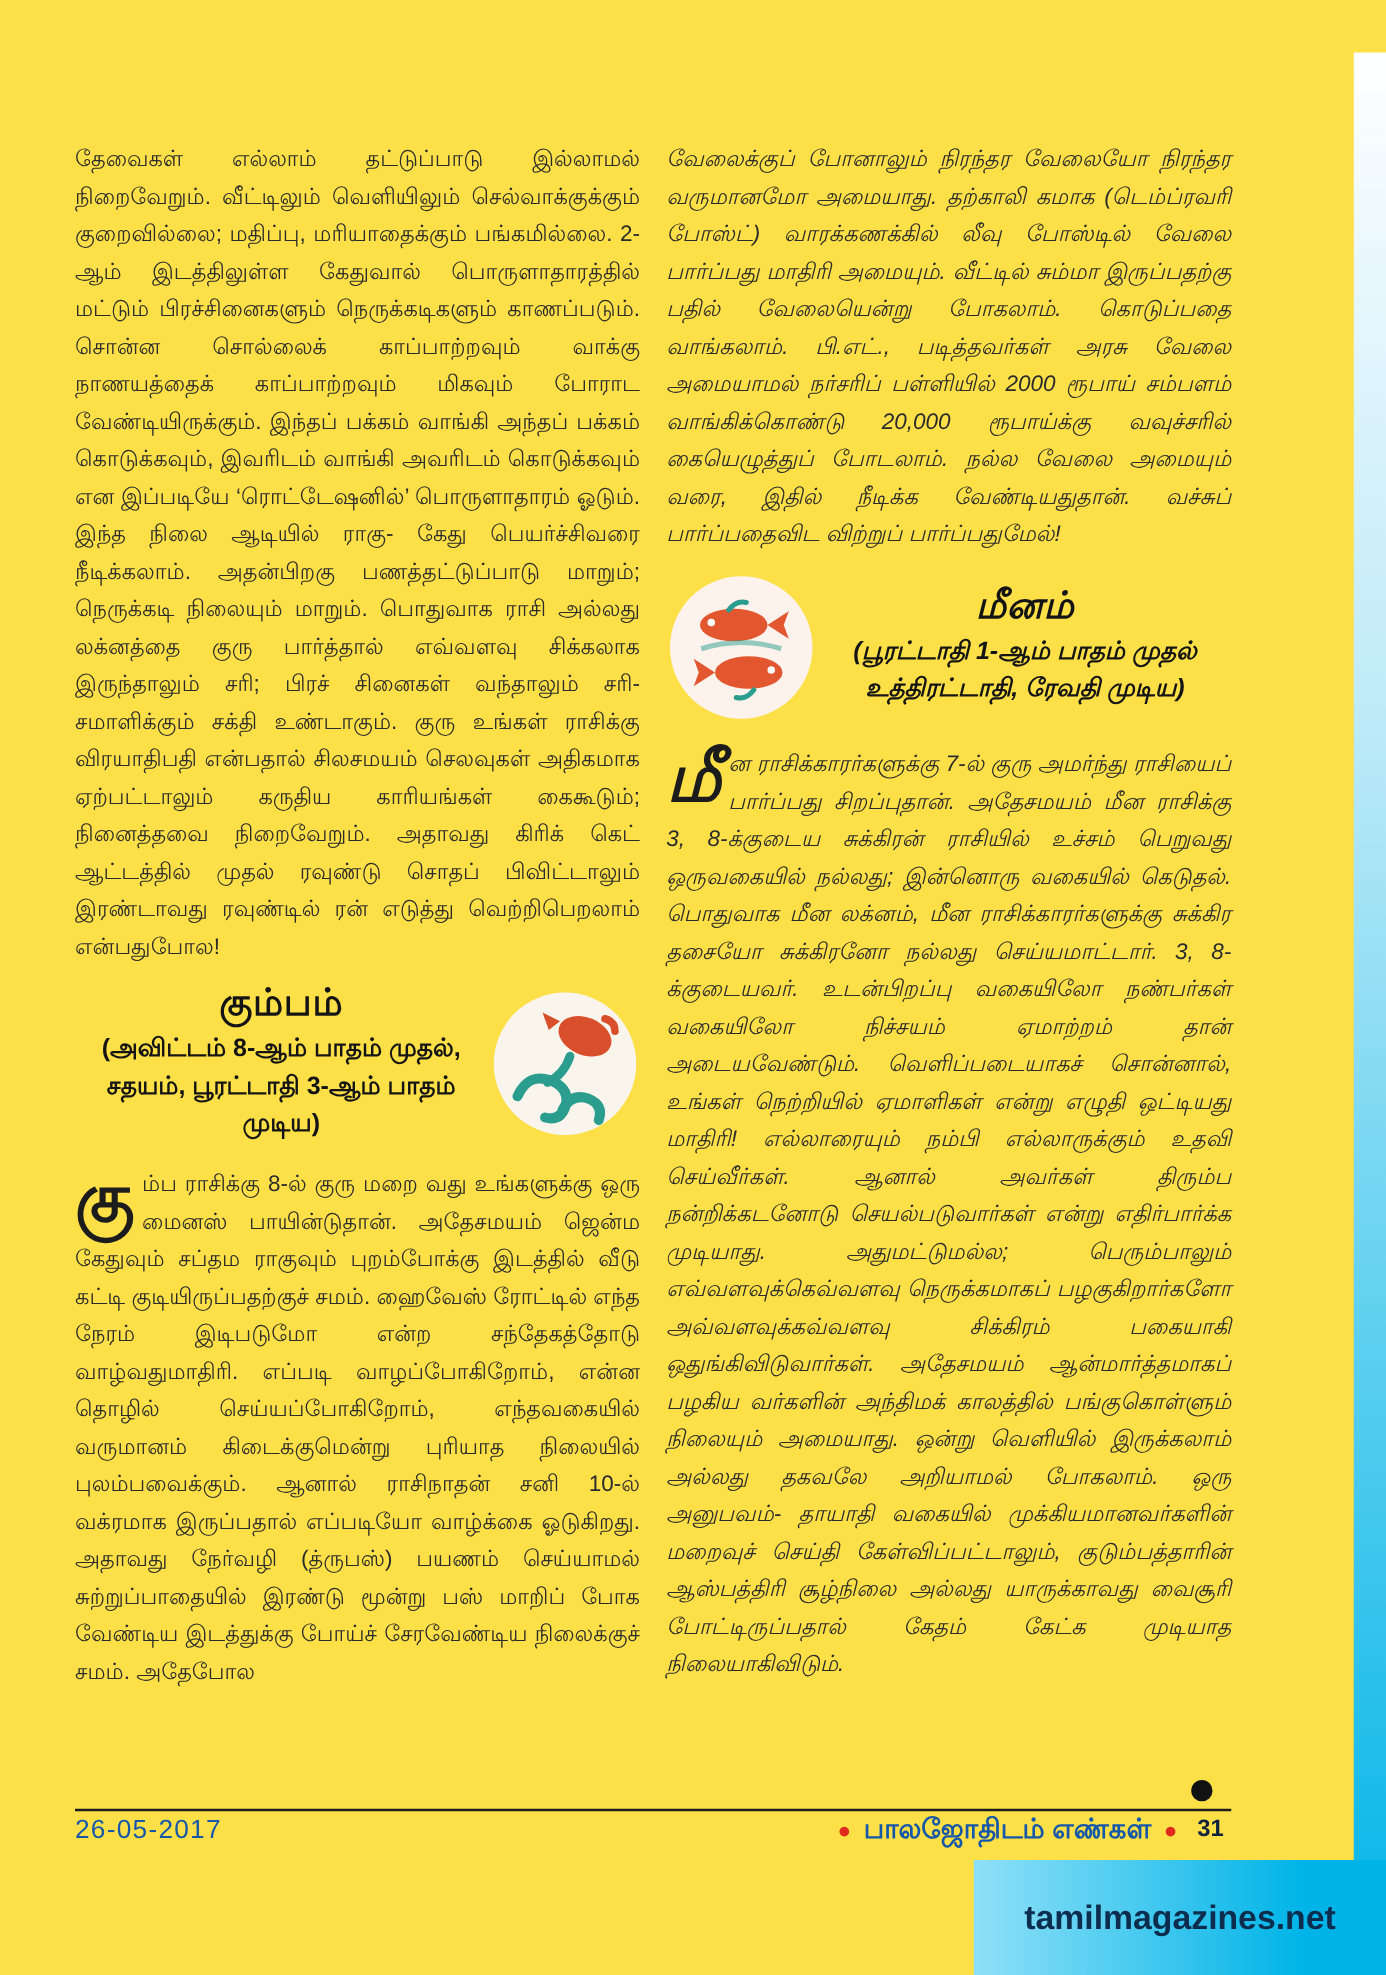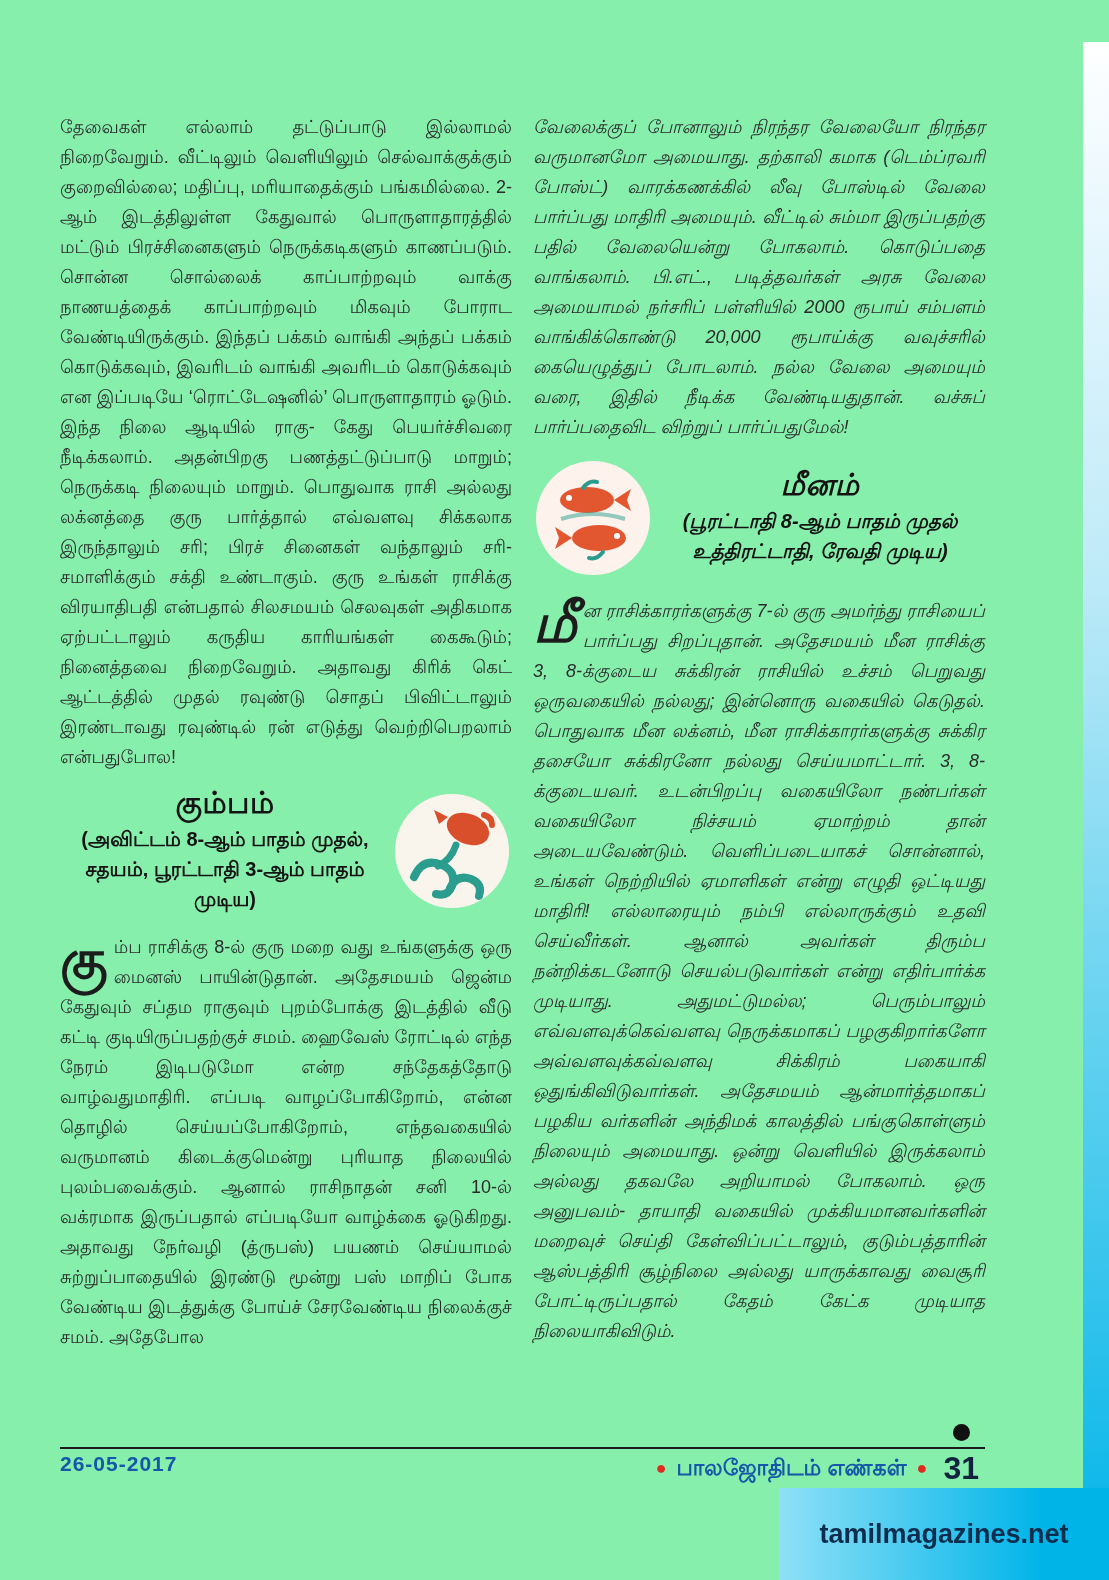--- a/index.html
+++ b/index.html
@@ -7,21 +7,21 @@
     --footer-blue:#1557a8;
     --bullet-red:#e02a1e;
     --text-color:#2b2b2b;
     --heading-color:#141414;
   }
   *{margin:0;padding:0;box-sizing:border-box;}
   html,body{background:#9a9a9a;}
   .page{
     position:relative;
     width:1109px;height:1580px;
-    background:#86efac;
+    background:#fde047;
     margin:0 auto;
     overflow:hidden;
     font-family:"Liberation Sans", sans-serif;
     color:var(--text-color);
   }
   
   .edge-stripe{
     position:absolute;right:0;top:42px;bottom:0;width:26px;
     background:linear-gradient(180deg,#ffffff 0%,#e7f7fd 12%,#bdeaf8 35%,#62d1f0 65%,var(--accent-cyan) 100%);
   }
@@ -57,31 +57,31 @@
   .footer-rule{
     position:absolute;left:60px;width:925px;top:1447px;height:2px;
     background:#1c1c1c;
   }
   .end-dot{
     position:absolute;left:953px;top:1424px;width:17px;height:17px;
     border-radius:50%;background:#111;
   }
   .footer-date{
     position:absolute;left:60px;top:1452px;
-    font-size:21px;font-weight:bold;color:var(--footer-blue);
+    font-size:21px;font-weight:normal;color:var(--footer-blue);
     letter-spacing:1px;
   }
   .footer-right{
     position:absolute;right:130px;top:1450px;
     display:flex;align-items:center;gap:10px;
     font-size:22px;font-weight:bold;
   }
   .footer-right .bullet{color:var(--bullet-red);font-size:18px;}
   .footer-right .footer-title{color:var(--footer-blue);}
-  .footer-right .page-num{color:#10223d;font-size:32px;margin-left:6px;}
+  .footer-right .page-num{color:#10223d;font-size:19px;margin-left:6px;}
   
   .watermark-block{
     position:absolute;right:0;bottom:0;width:330px;height:92px;
     background:linear-gradient(90deg,#8fe0f7 0%,var(--accent-cyan) 80%);
     display:flex;align-items:center;justify-content:center;
   }
   .watermark-text{
     font-size:27px;font-weight:bold;color:#0c2d4e;
   }
 </style>
@@ -139,21 +139,21 @@
             <ellipse cx="66" cy="80" rx="27" ry="13" fill="#e2572f"></ellipse>
             <path d="M39 80 l-17 -11 l4 11 l-4 11 z" fill="#e2572f"></path>
             <circle cx="84" cy="78" r="3" fill="#ffffff"></circle>
             <path d="M70 94 q-6 8 -14 6" stroke="#2a9d8f" stroke-width="4" fill="none" stroke-linecap="round"></path>
           </g>
           <path d="M28 61 q32 -10 64 0" stroke="#2a9d8f" stroke-width="4" fill="none" opacity="0.5"></path>
         </svg>
       </div>
       <div class="section-text">
         <div class="section-title">மீனம்</div>
-        <div class="section-sub">(பூரட்டாதி 8-ஆம் பாதம் முதல் உத்திரட்டாதி, ரேவதி முடிய)</div>
+        <div class="section-sub">(பூரட்டாதி 1-ஆம் பாதம் முதல் உத்திரட்டாதி, ரேவதி முடிய)</div>
       </div>
     </div>
 
     <p class="body-para">
       <span class="dropcap">மீ</span><span>ன ராசிக்காரர்களுக்கு 7-ல் குரு அமர்ந்து ராசியைப் பார்ப்பது சிறப்புதான். அதேசமயம் மீன ராசிக்கு 3, 8-க்குடைய சுக்கிரன் ராசியில் உச்சம் பெறுவது ஒருவகையில் நல்லது; இன்னொரு வகையில் கெடுதல். பொதுவாக மீன லக்னம், மீன ராசிக்காரர்களுக்கு சுக்கிர தசையோ சுக்கிரனோ நல்லது செய்யமாட்டார். 3, 8-க்குடையவர். உடன்பிறப்பு வகையிலோ நண்பர்கள் வகையிலோ நிச்சயம் ஏமாற்றம் தான் அடையவேண்டும். வெளிப்படையாகச் சொன்னால், உங்கள் நெற்றியில் ஏமாளிகள் என்று எழுதி ஒட்டியது மாதிரி! எல்லாரையும் நம்பி எல்லாருக்கும் உதவி செய்வீர்கள். ஆனால் அவர்கள் திரும்ப நன்றிக்கடனோடு செயல்படுவார்கள் என்று எதிர்பார்க்க முடியாது. அதுமட்டுமல்ல; பெரும்பாலும் எவ்வளவுக்கெவ்வளவு நெருக்கமாகப் பழகுகிறார்களோ அவ்வளவுக்கவ்வளவு சிக்கிரம் பகையாகி ஒதுங்கிவிடுவார்கள். அதேசமயம் ஆன்மார்த்தமாகப் பழகிய வர்களின் அந்திமக் காலத்தில் பங்குகொள்ளும் நிலையும் அமையாது. ஒன்று வெளியில் இருக்கலாம் அல்லது தகவலே அறியாமல் போகலாம். ஒரு அனுபவம்- தாயாதி வகையில் முக்கியமானவர்களின் மறைவுச் செய்தி கேள்விப்பட்டாலும், குடும்பத்தாரின் ஆஸ்பத்திரி சூழ்நிலை அல்லது யாருக்காவது வைசூரி போட்டிருப்பதால் கேதம் கேட்க முடியாத நிலையாகிவிடும்.</span>
     </p>
   </div>
 
   <div class="end-dot"></div>
   <div class="footer-rule"></div>

